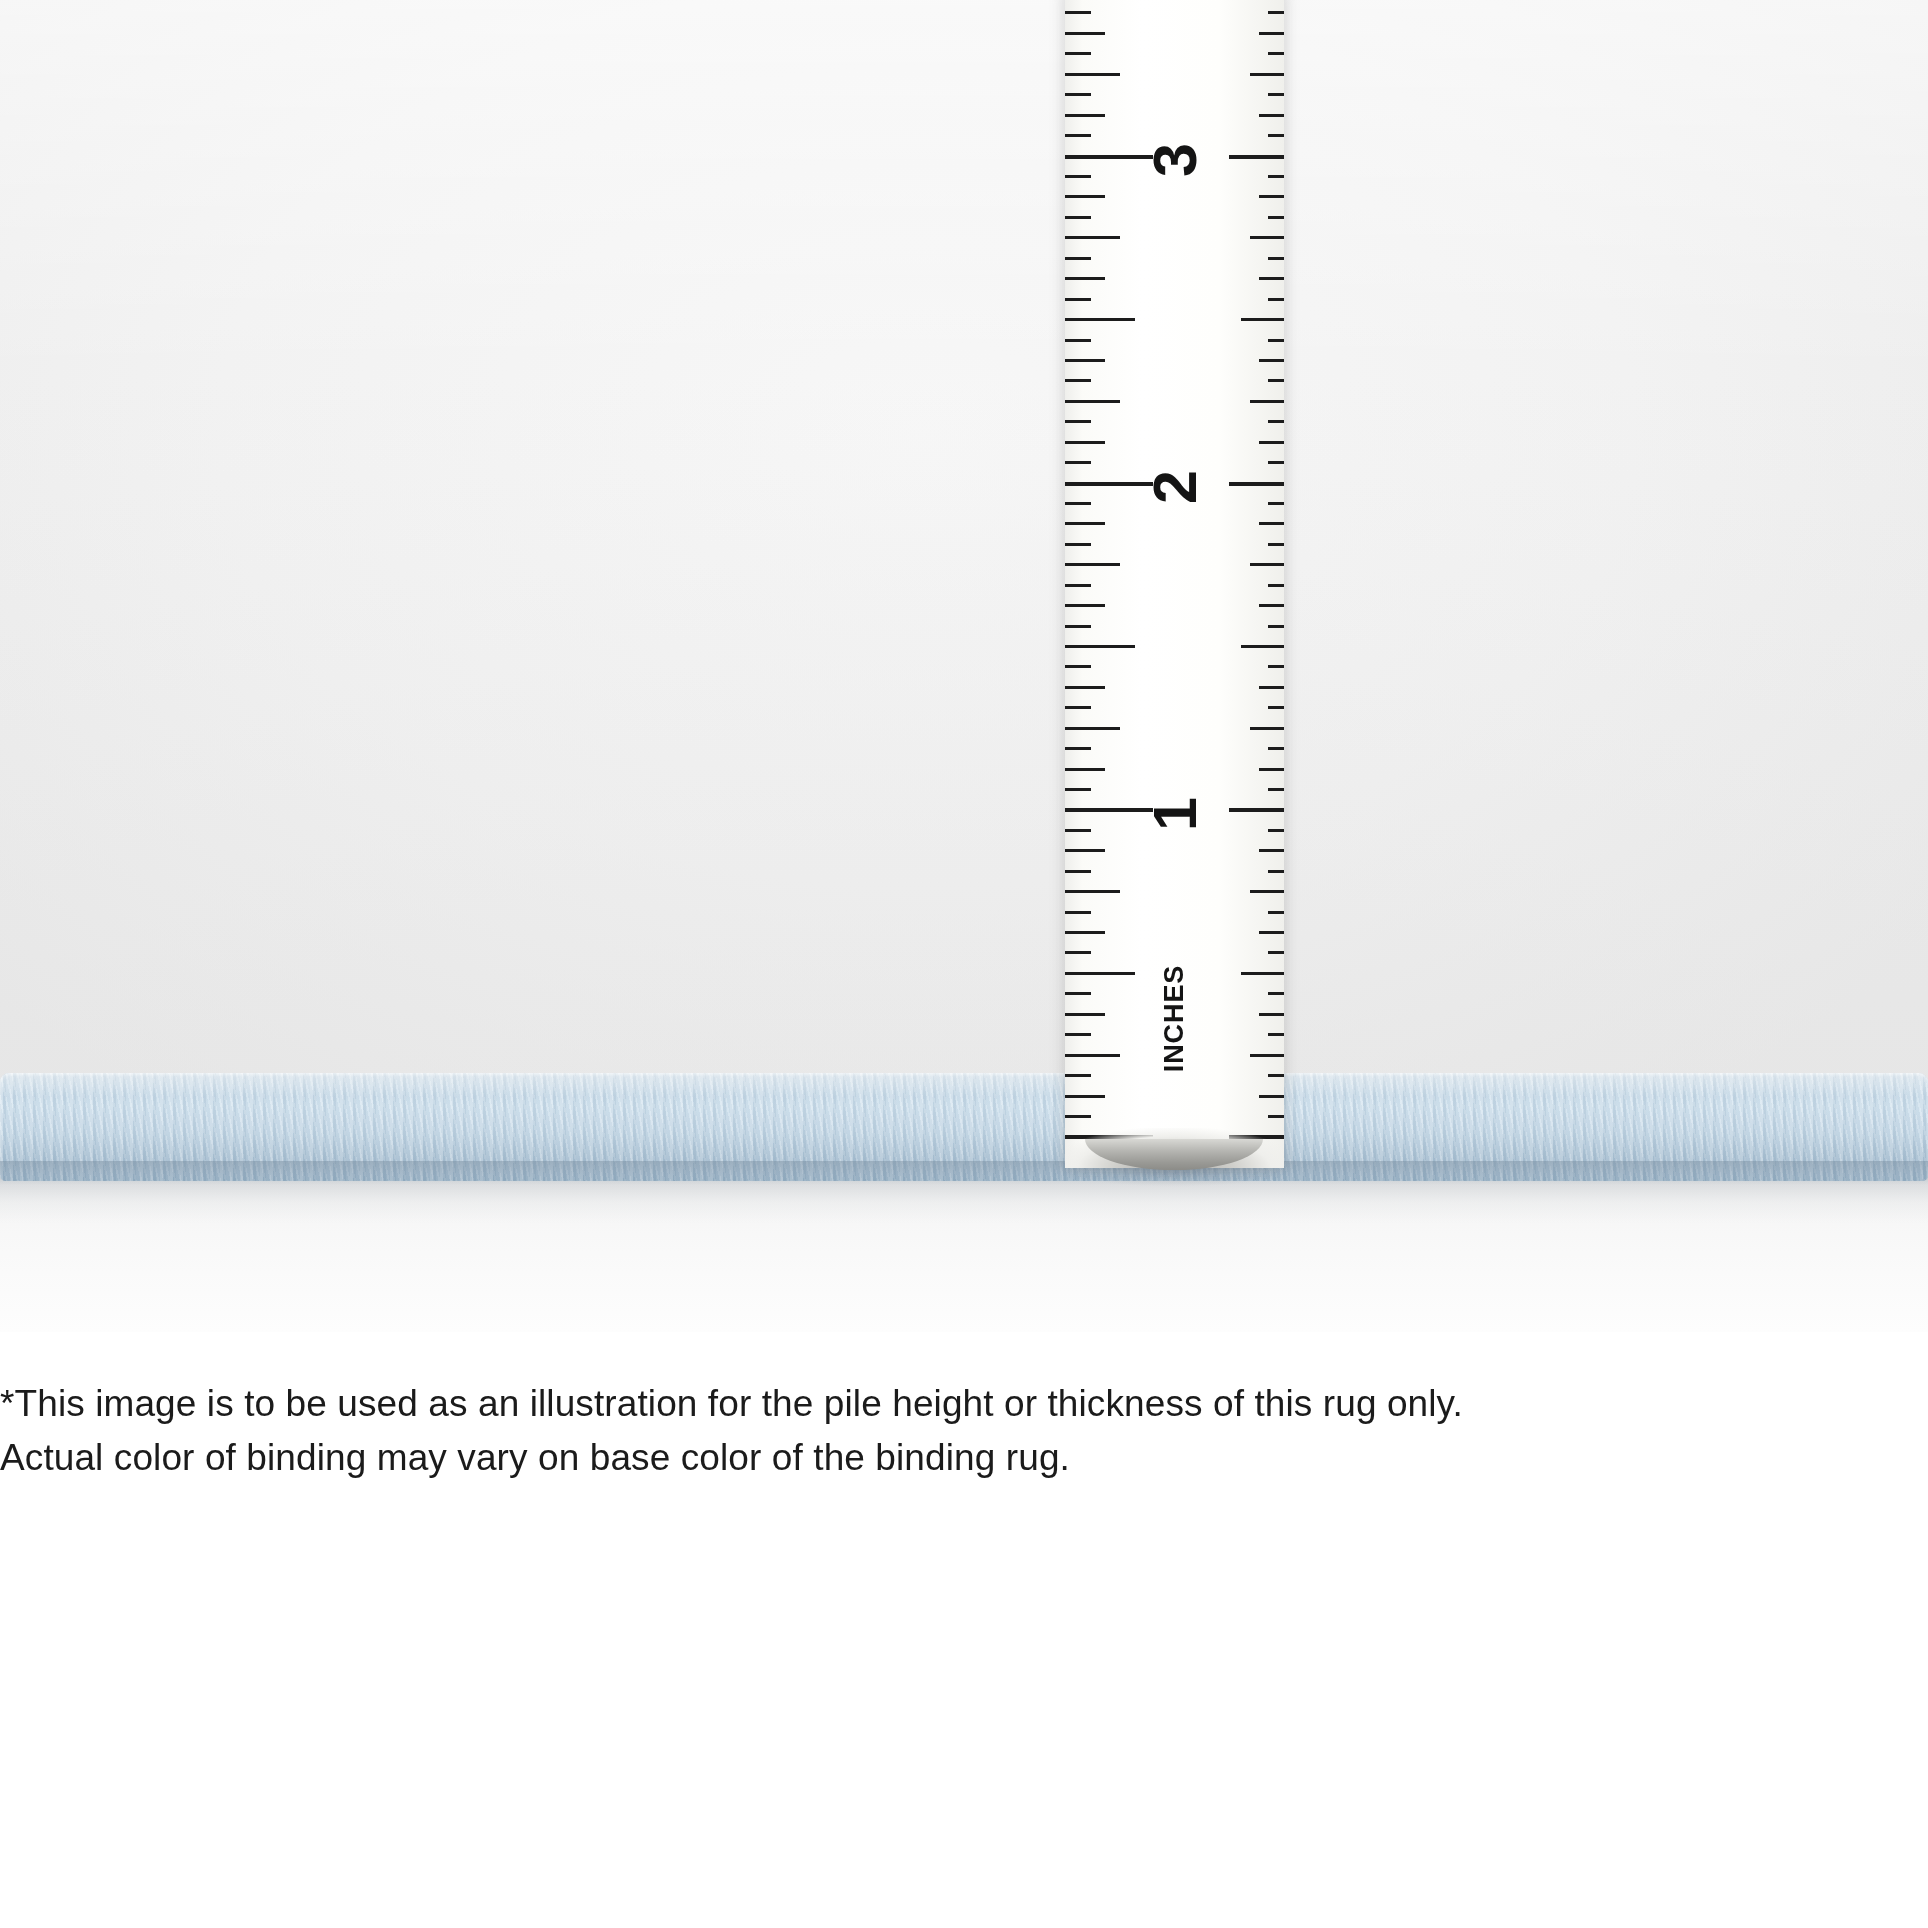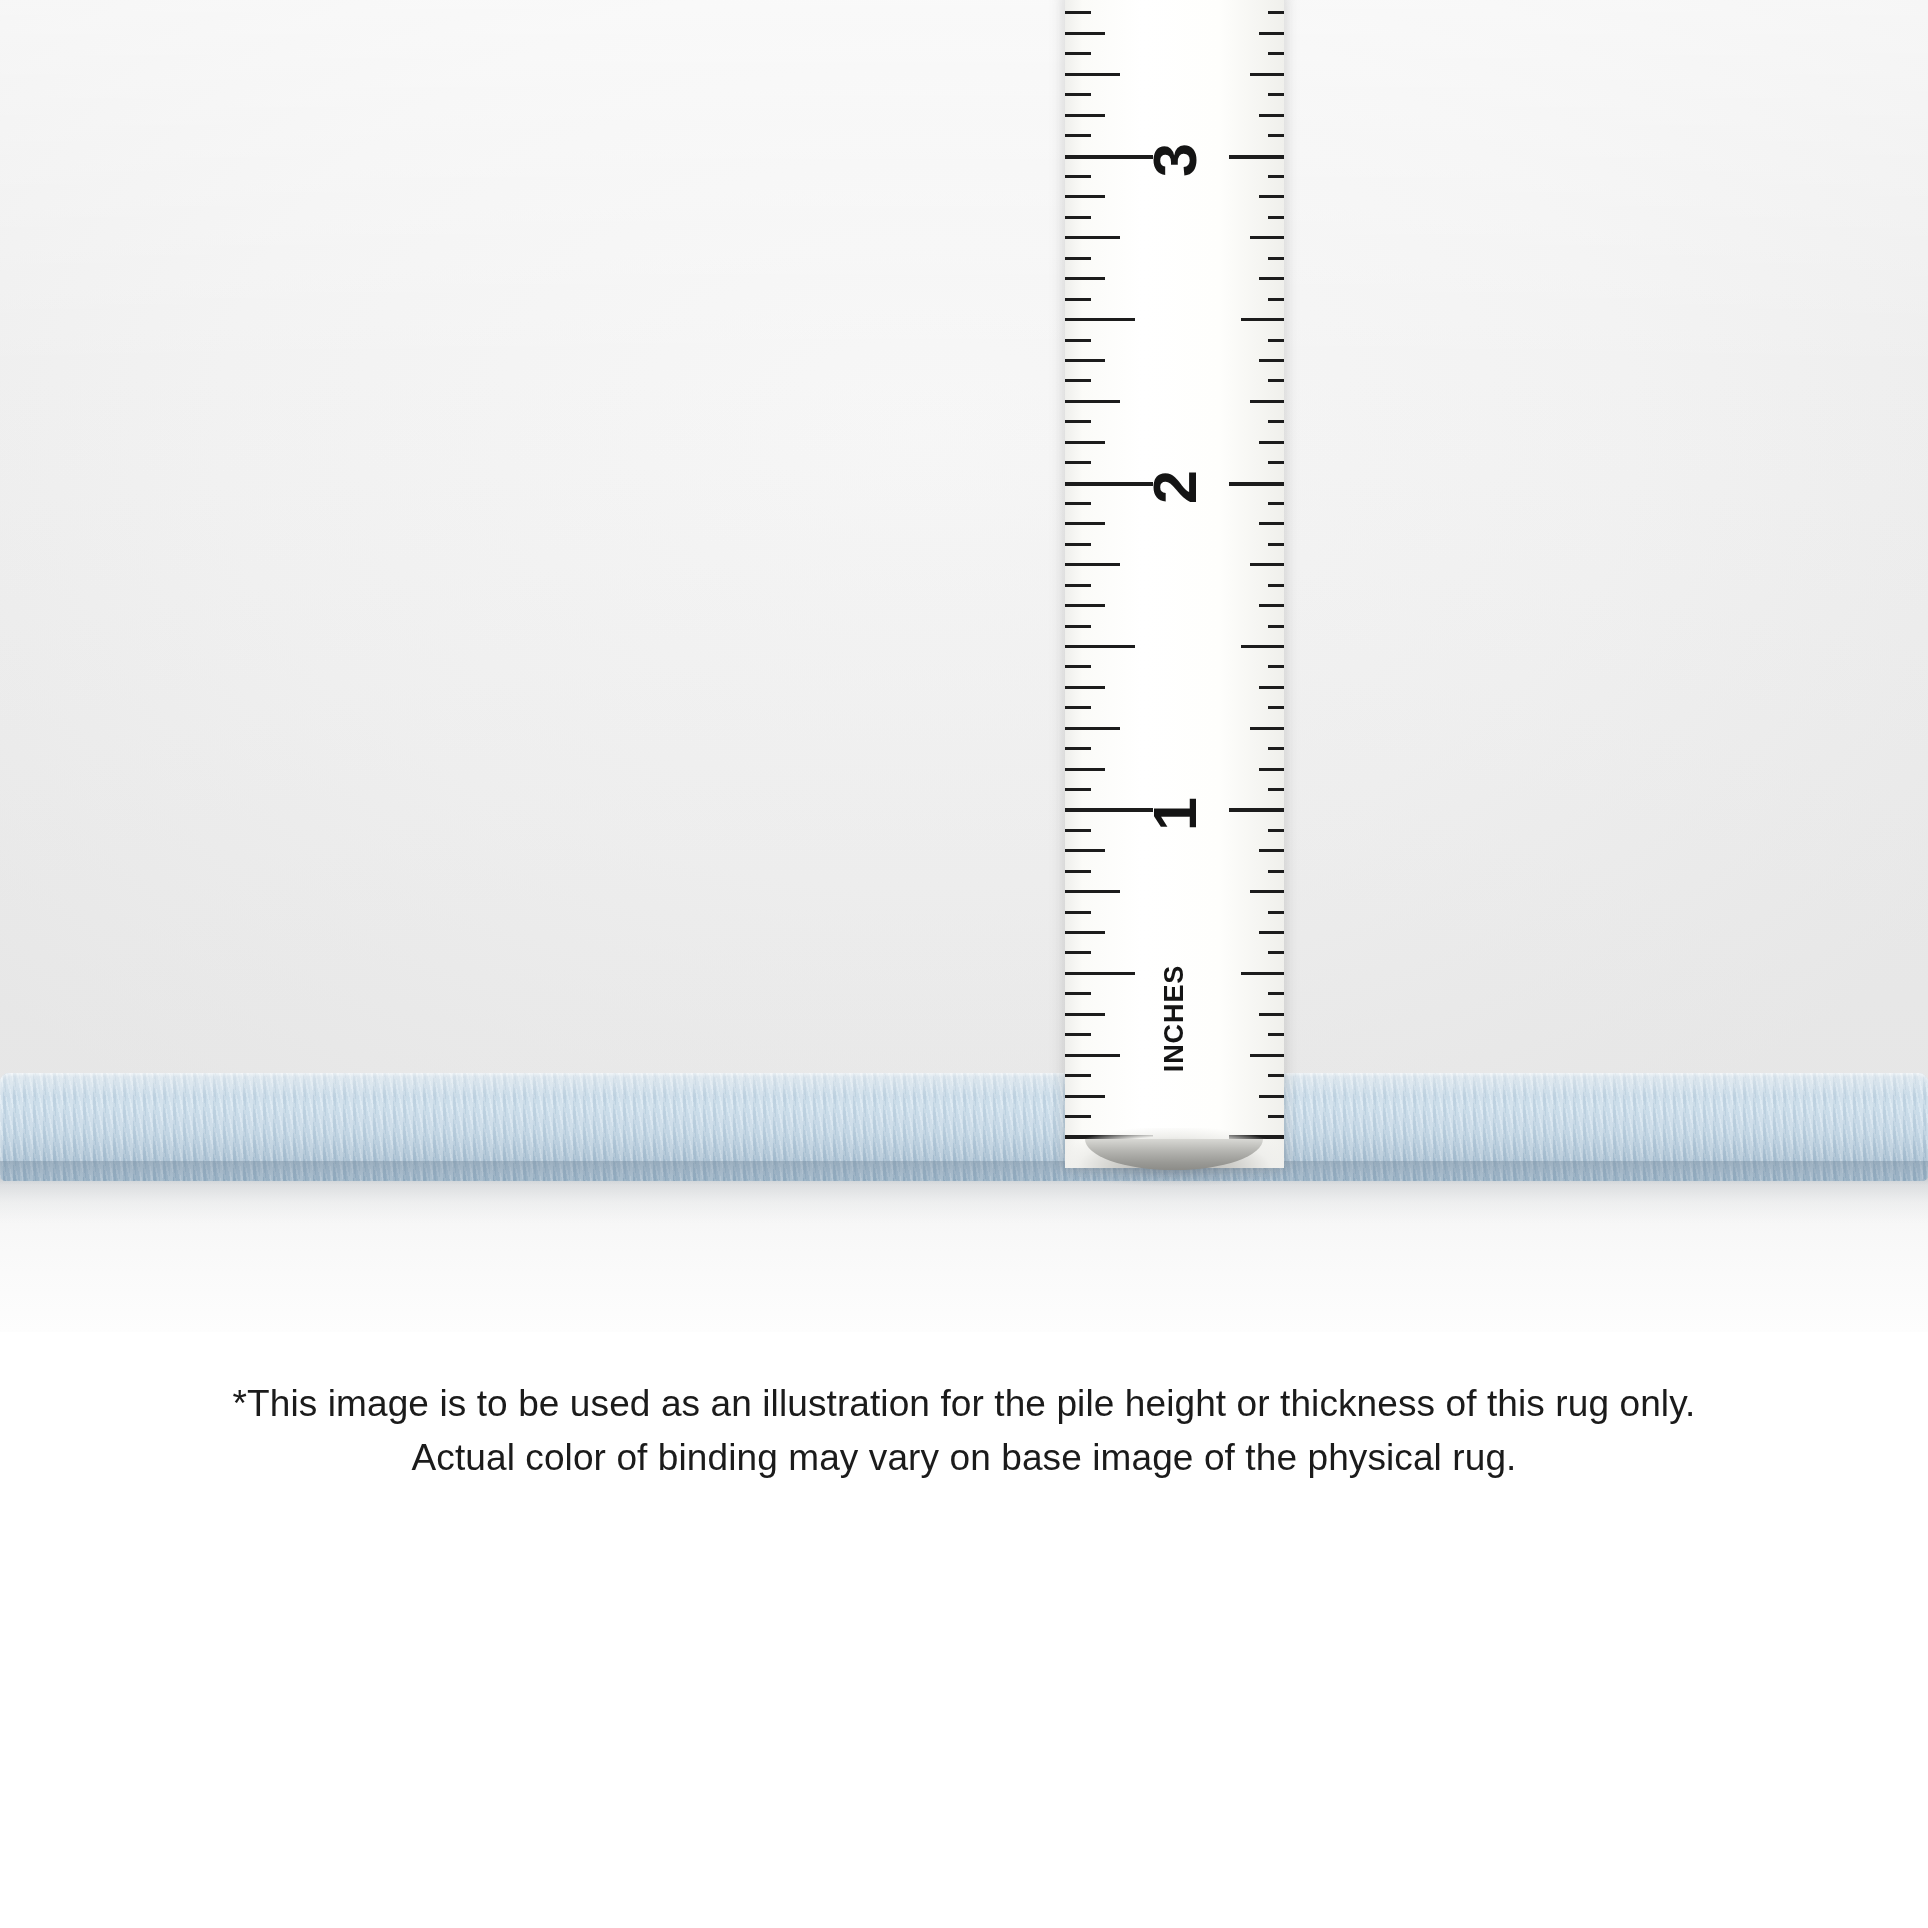--- a/index.html
+++ b/index.html
@@ -218,21 +218,20 @@
     height: 37px;
     background: radial-gradient(ellipse 119px 20px at 50% 40%, rgba(90,100,110,0.38) 0%, rgba(120,130,140,0.12) 60%, rgba(255,255,255,0) 100%);
   }
 
   
   .caption {
     position: absolute;
     left: 0;
     top: 1377px;
     width: 1928px;
-    text-align: center;
     color: #1b1b1b;
     font-family: "Liberation Sans", sans-serif;
     font-size: 37px;
     line-height: 1.45;
     letter-spacing: 0.1px;
   }
   .caption .line { display: block; }
 </style>
 </head>
 <body>
@@ -377,17 +376,17 @@
           <div class="label-inches" style="left: 43px; top: 1010px; width: 132px; text-align: center;">INCHES</div>
         </div>
       <div class="ruler-tip"></div>
       <div class="ruler-metal"></div>
     </div>
 
   </div>
 
   <div class="caption">
     <span class="line">*This image is to be used as an illustration for the pile height or thickness of this rug only.</span>
-    <span class="line">Actual color of binding may vary on base image of the physical rug.</span>
+    <span class="line">Actual color of binding may vary on base color of the binding rug.</span>
   </div>
 
 </div>
 
 
 </body></html>

